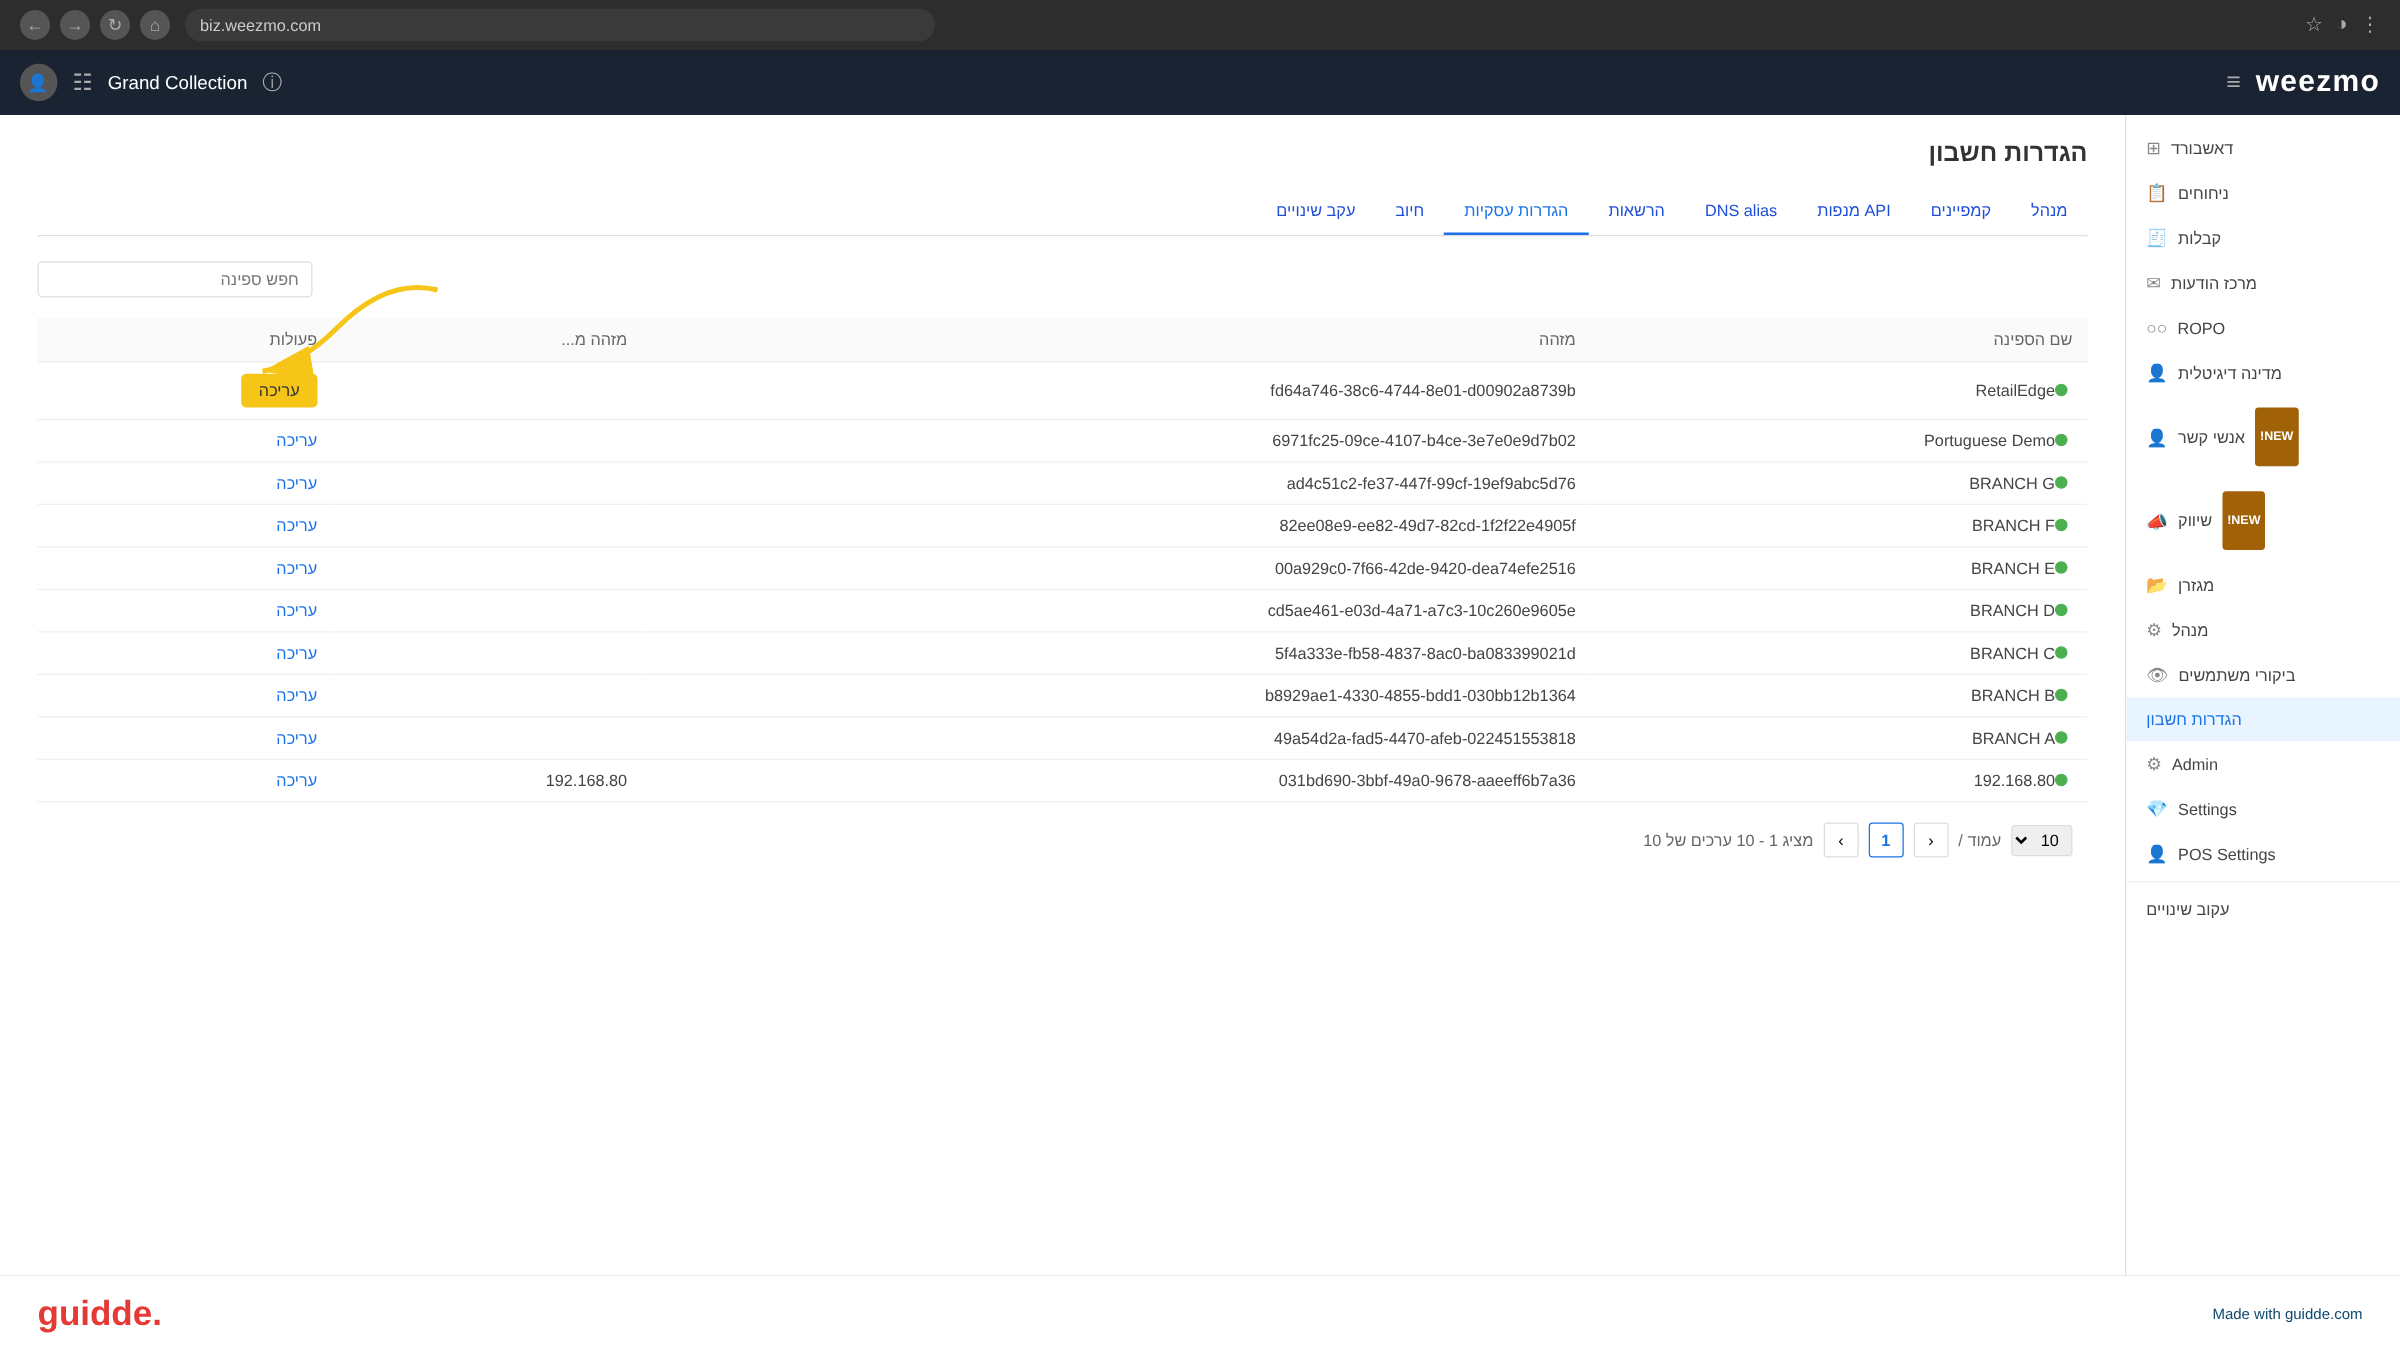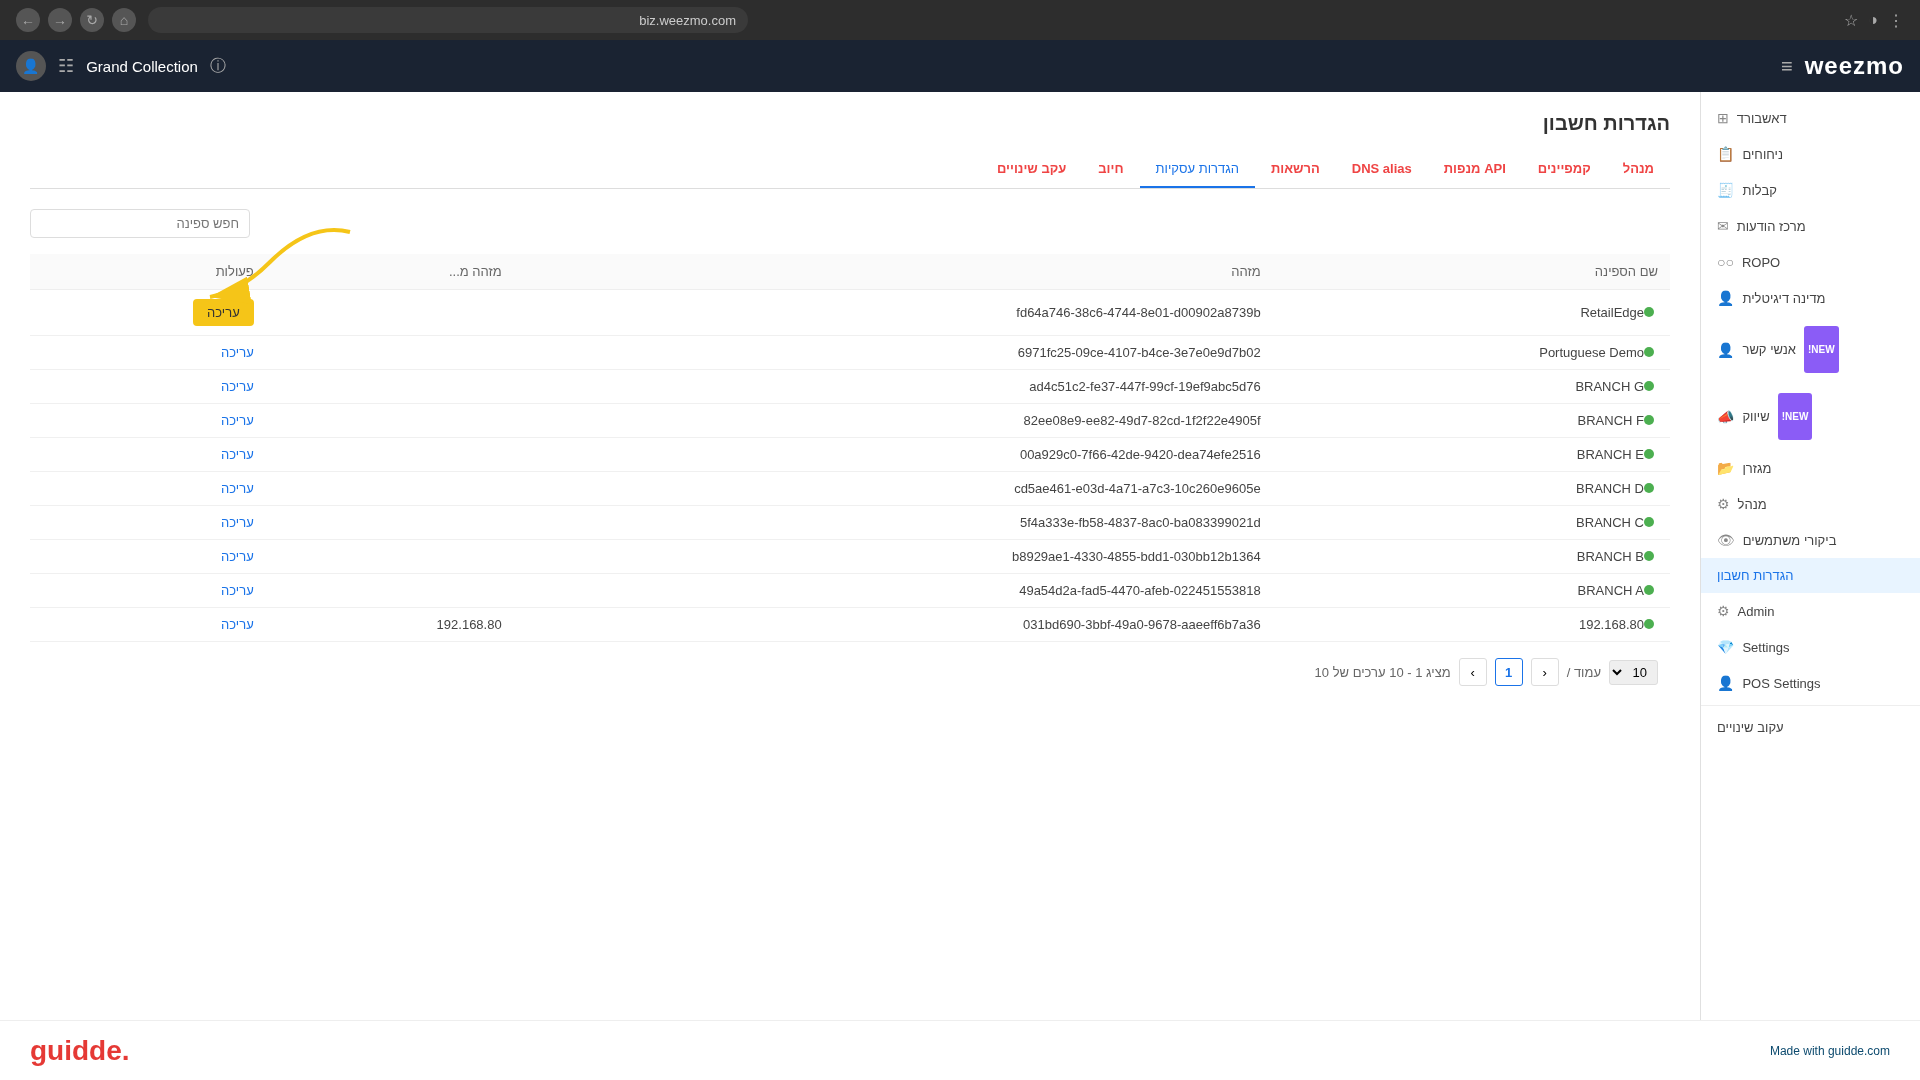--- a/index.html
+++ b/index.html
@@ -17,21 +17,21 @@
     }
     .browser-controls { display: flex; gap: 8px; align-items: center; }
     .browser-btn {
       width: 24px; height: 24px; border-radius: 50%; border: none;
       background: #555; color: #aaa; cursor: pointer; font-size: 14px;
       display: flex; align-items: center; justify-content: center;
     }
     .address-bar {
       flex: 1; max-width: 600px; height: 26px; border-radius: 13px;
       background: #3a3a3a; border: none; color: #ccc; font-size: 13px;
-      padding: 0 12px; text-align: right; direction: ltr;
+      padding: 0 12px; text-align: left; direction: ltr;
     }
     .browser-right { margin-left: auto; display: flex; gap: 10px; align-items: center; }
     .browser-icon { color: #aaa; font-size: 16px; cursor: pointer; }
 
     
     .app-header {
       background: #1a2332;
       height: 52px;
       display: flex;
       align-items: center;
@@ -74,21 +74,21 @@
       padding: 10px 16px;
       font-size: 13px;
       color: #444;
       cursor: pointer;
       gap: 8px;
       justify-content: flex-end;
     }
     .sidebar-item.active { background: #e8f4ff; color: #1a73e8; font-weight: 500; }
     .sidebar-item-icon { font-size: 14px; color: #888; }
     .badge-new {
-      background: #8b5cf6; color: #fff; font-size: 10px;
+      background: #a16207; color: #fff; font-size: 10px;
       padding: 18px 4px; border-radius: 3px; font-weight: bold;
     }
     .sidebar-divider { height: 1px; background: #eee; margin: 4px 0; }
 
     
     .content {
       flex: 1;
       background: #f0f0f0;
       overflow: auto;
       direction: rtl;
@@ -114,25 +114,24 @@
     .tabs {
       display: flex;
       border-bottom: 1px solid #ddd;
       margin-bottom: 20px;
       direction: rtl;
       gap: 0;
     }
     .tab {
       padding: 10px 16px;
       font-size: 13px;
-      color: #ef4444;
+      color: #1d4ed8;
       cursor: pointer;
       border-bottom: 2px solid transparent;
       white-space: nowrap;
-      font-weight: bold;
     }
     .tab.active { color: #1a73e8; border-bottom-color: #1a73e8; font-weight: 400; }
 
     
     .search-row {
       display: flex;
       justify-content: flex-end;
       margin-bottom: 16px;
     }
     .search-input {

